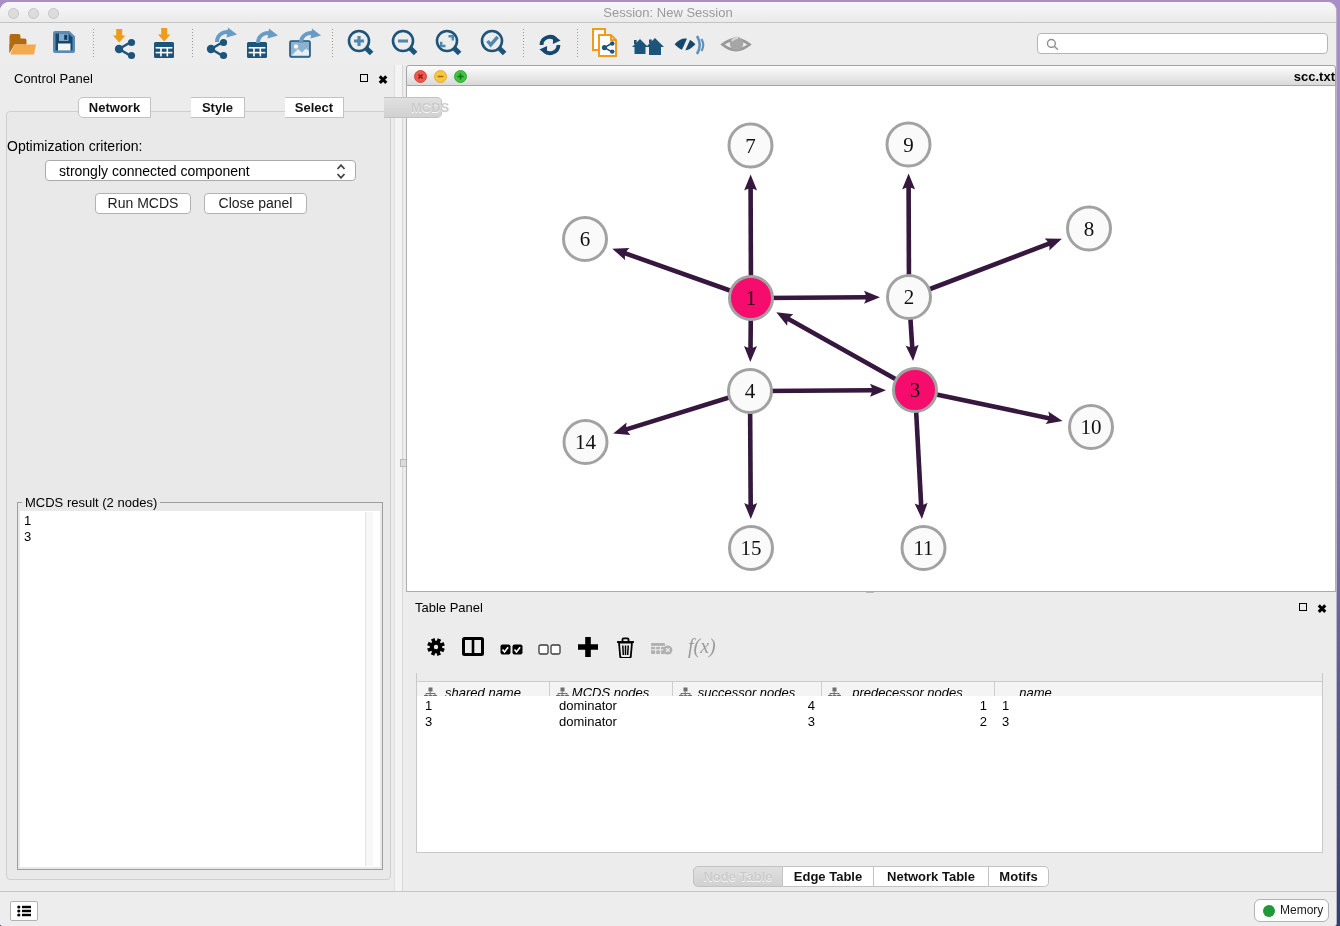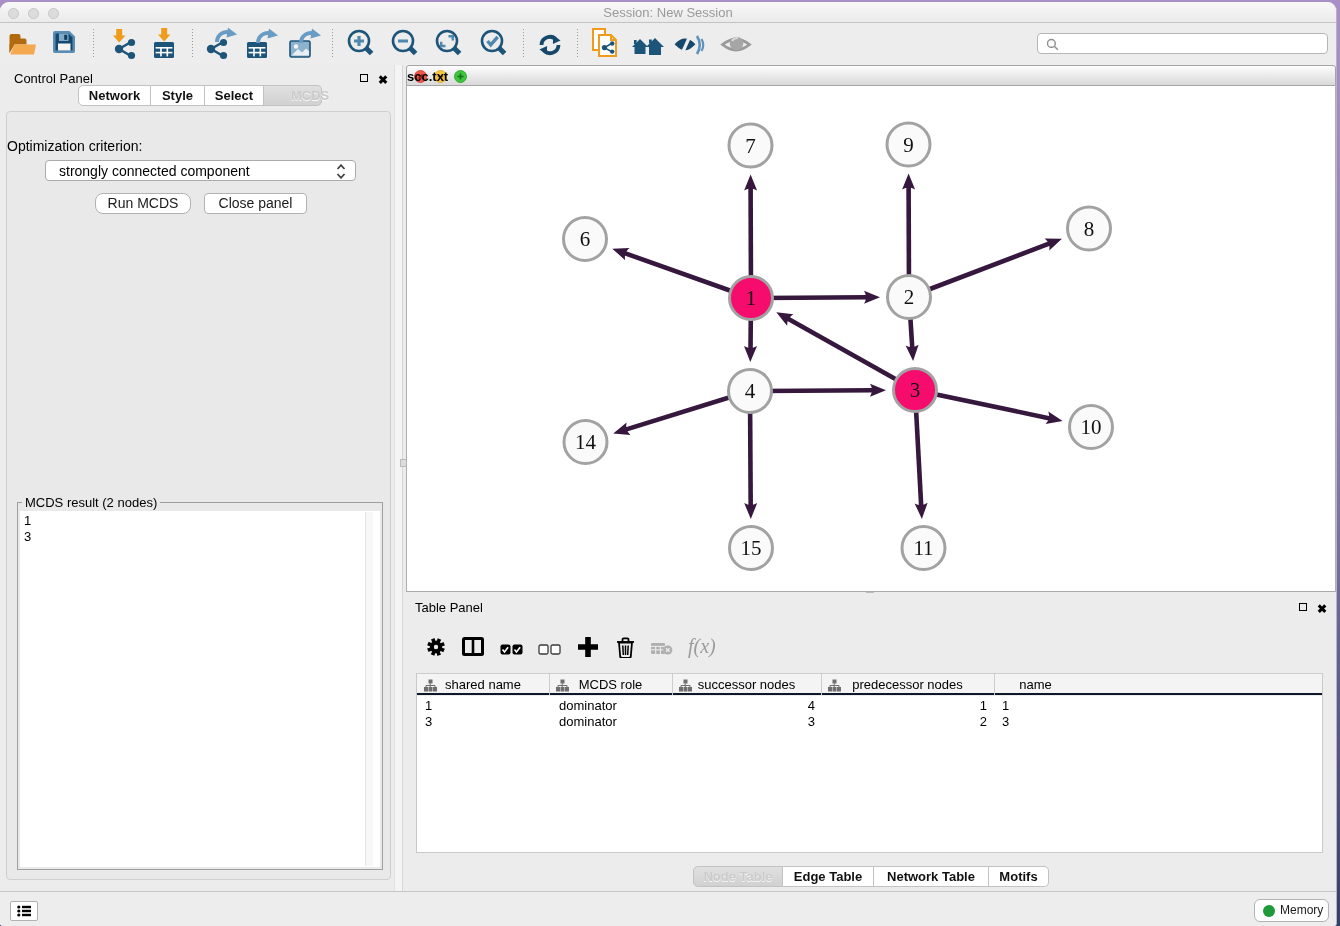--- a/index.html
+++ b/index.html
@@ -40,21 +40,21 @@
 #mcdstext { position:absolute; left:2px; top:8px; width:360px; height:356px; background:#fff; font-size:13px; line-height:16px; padding:2px 0 0 4px; }
 
 
 #netwin { position:absolute; left:406px; top:63px; width:930px; height:527px; }
 #nettitle { position:absolute; left:0; top:0; width:100%; height:21px; background:linear-gradient(#fdfdfd,#d9d9d9); border:1px solid #a5a5a5; border-radius:3px 3px 0 0; }
 #netcanvas { position:absolute; left:0; top:21px; width:930px; height:506px; background:#fff; border-left:1px solid #b0b0b0; border-right:1px solid #b0b0b0; border-bottom:1px solid #aaa; }
 .light { position:absolute; top:4px; width:13px; height:13px; border-radius:50%; }
 
 
 #tpanel { position:absolute; left:406px; top:595px; width:930px; height:292px; }
-#thead { position:absolute; left:10px; top:76px; width:907px; height:22px; background:#f4f4f4; border-top:1px solid #cdcdcd; border-bottom:2px solid #0f172a; }
+#thead { position:absolute; left:10px; top:84px; width:907px; height:22px; background:#f4f4f4; border-top:1px solid #cdcdcd; border-bottom:2px solid #0f172a;font-style:italic; }
 .hsep { position:absolute; top:0; width:1px; height:21px; background:#cdcdcd; }
 .hcell { position:absolute; top:3px; font-size:13px; color:#000; text-align:center; }
 #tbody { position:absolute; left:10px; top:99px; width:907px; height:156px; background:#fff; }
 .trow { position:absolute; font-size:13px; color:#000; }
 
 
 #btabs { position:absolute; left:287px; top:269px; display:flex; z-index:5; }
 
 
 #statusbar { position:absolute; left:0; top:889px; width:100%; height:35px; border-top:1px solid #c6c6c6; background:#ededed; }
@@ -207,36 +207,36 @@
 <circle cx="5.4" cy="5.4" r="3.9" stroke="#8e8e8e" stroke-width="1.4" fill="none"></circle>
 <line x1="8.3" y1="8.3" x2="11.8" y2="11.8" stroke="#8e8e8e" stroke-width="1.4"></line>
         </svg>
       </div>
   </div>
 
   <div id="cpanel">
     <div class="ptitle" style="position:absolute;left:14px;top:6px;">Control Panel</div>
     <div class="floaticon" style="left:360px;top:9px;"></div>
     <div class="closeicon" style="left:378px;top:10px;">✖</div>
-    <div class="tabs" style="left:78px;top:20px;">
+    <div class="tabs" style="left:78px;top:32px;gap:40px;">
       <div class="tab first" style="width:73px;">Network</div>
       <div class="tab" style="width:54px;">Style</div>
       <div class="tab" style="width:59px;">Select</div>
       <div class="tab sel last" style="width:58px;padding-left:27px;">MCDS</div>
     </div>
     <div id="cpcontent">
       <div style="position:absolute;left:0;top:26px;width:100%;font-size:14px;">Optimization criterion:</div>
       <div style="position:absolute;left:38px;top:48px;width:311px;height:21px;background:#fff;border:1px solid #ababab;border-radius:4px;">
         <div style="position:absolute;left:13px;top:2px;font-size:14px;">strongly connected component</div>
         <svg style="position:absolute;right:9px;top:3px;" width="10" height="15" viewBox="0 0 10 15">
             <path d="M1.5 5 L5 1.2 L8.5 5" fill="none" stroke="#444" stroke-width="1.8"></path>
             <path d="M1.5 10 L5 13.8 L8.5 10" fill="none" stroke="#444" stroke-width="1.8"></path>
           </svg>
       </div>
-      <div class="btn" style="left:88px;top:81px;width:96px;height:21px;line-height:19px;border-radius:8px;">Run MCDS</div>
+      <div class="btn" style="left:88px;top:81px;width:96px;height:21px;line-height:19px;">Run MCDS</div>
       <div class="btn" style="left:197px;top:81px;width:103px;height:21px;line-height:19px;">Close panel</div>
     </div>
     <div id="mcdsbox">
       <div id="mcdstext">1<br>3</div>
       <div style="position:absolute;left:347px;top:9px;width:8px;height:354px;background:#f7f7f7;border-left:1px solid #e4e4e4;"></div>
     </div>
     <div id="mcdslabel">MCDS result (2 nodes)</div>
   </div>
 
   <div class="abs" style="left:394px;top:63px;width:9px;height:826px;background:#f4f4f4;border-left:1px solid #e0e0e0;border-right:1px solid #d6d6d6;"></div>
@@ -253,21 +253,21 @@
       <div class="light" style="left:27px;background:#f8c73f;border:1px solid #e0ac31;">
         <svg width="11" height="11" viewBox="0 0 11 11" style="position:absolute;left:0;top:0;">
             <path d="M2.6 5.5 H8.4" stroke="#9a6b14" stroke-width="1.6"></path>
           </svg>
       </div>
       <div class="light" style="left:47px;background:#3ec43e;border:1px solid #2fae32;">
         <svg width="11" height="11" viewBox="0 0 11 11" style="position:absolute;left:0;top:0;">
             <path d="M5.5 2.4 V8.6 M2.4 5.5 H8.6" stroke="#1b6e1b" stroke-width="1.6"></path>
           </svg>
       </div>
-      <div style="position:absolute;top:3px;left:0;width:100%;text-align:left;font-size:13px;font-weight:bold;">scc.txt</div>
+      <div style="position:absolute;top:3px;left:0;width:100%;text-align:right;font-size:13px;font-weight:bold;">scc.txt</div>
     </div>
     <div id="netcanvas">
       <svg id="graph" width="928" height="506" viewBox="0 0 928 506">
 <line x1="344.0" y1="212.0" x2="343.6" y2="101.5" stroke="#36173d" stroke-width="4.6"></line>
 <line x1="344.0" y1="212.0" x2="217.6" y2="167.1" stroke="#36173d" stroke-width="4.6"></line>
 <line x1="344.0" y1="212.0" x2="460.0" y2="211.3" stroke="#36173d" stroke-width="4.6"></line>
 <line x1="344.0" y1="212.0" x2="343.5" y2="263.0" stroke="#36173d" stroke-width="4.6"></line>
 <line x1="502.0" y1="211.0" x2="501.6" y2="100.5" stroke="#36173d" stroke-width="4.6"></line>
 <line x1="502.0" y1="211.0" x2="642.7" y2="157.4" stroke="#36173d" stroke-width="4.6"></line>
 <line x1="502.0" y1="211.0" x2="505.3" y2="262.1" stroke="#36173d" stroke-width="4.6"></line>
@@ -370,21 +370,21 @@
 <div style="position:absolute;left:8px;top:4px;width:13px;height:13px;"><svg width="13" height="13" viewBox="0 0 13 13">
             <g fill="#6e6e6e">
 <rect x="4.5" y="0.5" width="4" height="4"></rect>
 <rect x="0" y="8" width="4" height="4.5"></rect>
               <rect x="4.5" y="8" width="4" height="4.5"></rect>
               <rect x="9" y="8" width="4" height="4.5"></rect>
 <path d="M6.2 4.5 v2 M2 8 v-1.5 h9 V8 M6.2 6.5 v1.5" stroke="#6e6e6e" stroke-width="1" fill="none"></path>
 </g>
           </svg></div>
 <div class="hsep" style="left:256px;"></div>
-<div class="hcell" style="left:133px;width:123px;">MCDS role</div>
+<div class="hcell" style="left:133px;width:123px;">MCDS nodes</div>
 <div style="position:absolute;left:140px;top:4px;width:13px;height:13px;"><svg width="13" height="13" viewBox="0 0 13 13">
             <g fill="#6e6e6e">
 <rect x="4.5" y="0.5" width="4" height="4"></rect>
 <rect x="0" y="8" width="4" height="4.5"></rect>
               <rect x="4.5" y="8" width="4" height="4.5"></rect>
               <rect x="9" y="8" width="4" height="4.5"></rect>
 <path d="M6.2 4.5 v2 M2 8 v-1.5 h9 V8 M6.2 6.5 v1.5" stroke="#6e6e6e" stroke-width="1" fill="none"></path>
 </g>
           </svg></div>
 <div class="hsep" style="left:405px;"></div>

